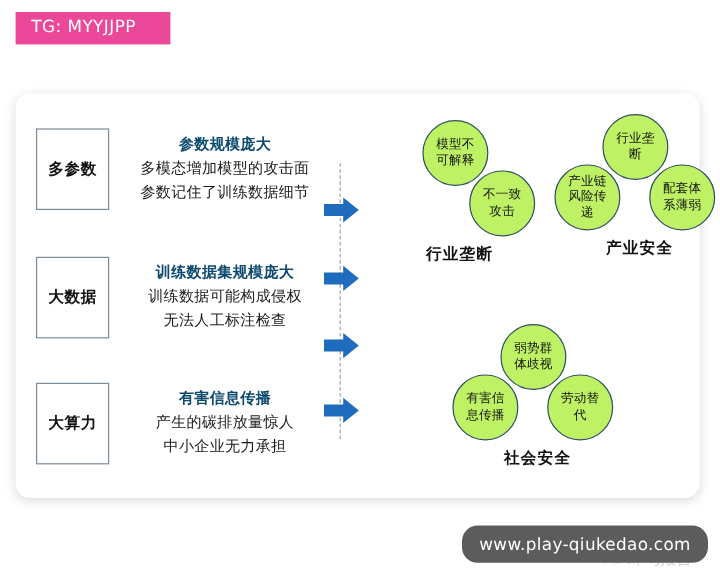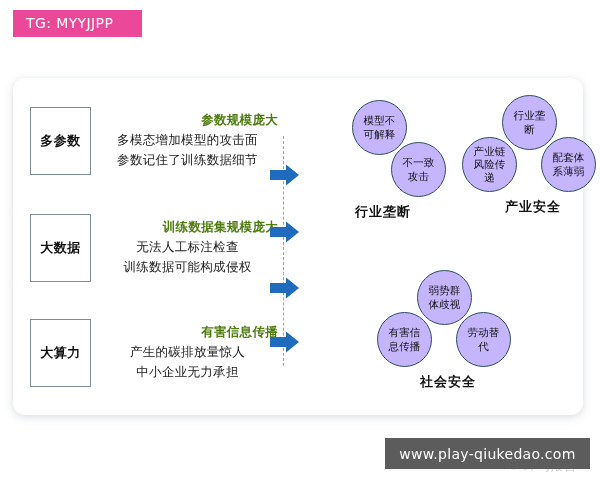--- a/index.html
+++ b/index.html
@@ -36,20 +36,21 @@
     top: 438px;
     width: 205px;
     height: 31px;
     background: #5c5c5c;
     color: #ffffff;
     font-size: 14px;
     display: flex;
     align-items: center;
     justify-content: center;
     letter-spacing: 0.3px;
+    border-radius: 13px;
   }
 
   
   #card {
     position: absolute;
     left: 13px;
     top: 78px;
     width: 570px;
     height: 337px;
     background: #ffffff;
@@ -89,24 +90,23 @@
   }
 
   .row-text {
     flex: 1 1 auto;
     text-align: center;
     padding-left: 6px;
   }
   .row-heading {
     font-size: 12.5px;
     font-weight: bold;
-    color: #4d7c0f;
+    color: #0c4a6e;
     line-height: 1.55;
     letter-spacing: 0.3px;
-    text-align: right;
   }
   .row-line {
     font-size: 12.5px;
     color: #1a1a1a;
     line-height: 1.65;
     letter-spacing: 0.3px;
   }
 
   
   #dashed-line {
@@ -137,21 +137,21 @@
   #cluster-tech { left: 290px; top: 22px; }
   #cluster-industry { left: 440px; top: 17px; }
   #cluster-social { left: 355px; top: 192px; }
 
   .bubble {
     position: absolute;
     width: 55px;
     height: 55px;
     border-radius: 50%;
     border: 1.4px solid #2e4e62;
-    background: #c4b5fd;
+    background: #bef264;
     display: flex;
     align-items: center;
     justify-content: center;
     box-sizing: border-box;
   }
   .bubble-text {
     font-size: 10.5px;
     color: #111111;
     line-height: 1.25;
     text-align: center;
@@ -208,22 +208,22 @@
       <div class="row-line">参数记住了训练数据细节</div>
     </div>
   </div>
 
   <div class="row" id="row-1">
     <div class="tag-box">
       <span class="tag-box-label">大数据</span>
     </div>
     <div class="row-text">
       <div class="row-heading">训练数据集规模庞大</div>
+      <div class="row-line">训练数据可能构成侵权</div>
       <div class="row-line">无法人工标注检查</div>
-      <div class="row-line">训练数据可能构成侵权</div>
     </div>
   </div>
 
   <div class="row" id="row-2">
     <div class="tag-box">
       <span class="tag-box-label">大算力</span>
     </div>
     <div class="row-text">
       <div class="row-heading">有害信息传播</div>
       <div class="row-line">产生的碳排放量惊人</div>

